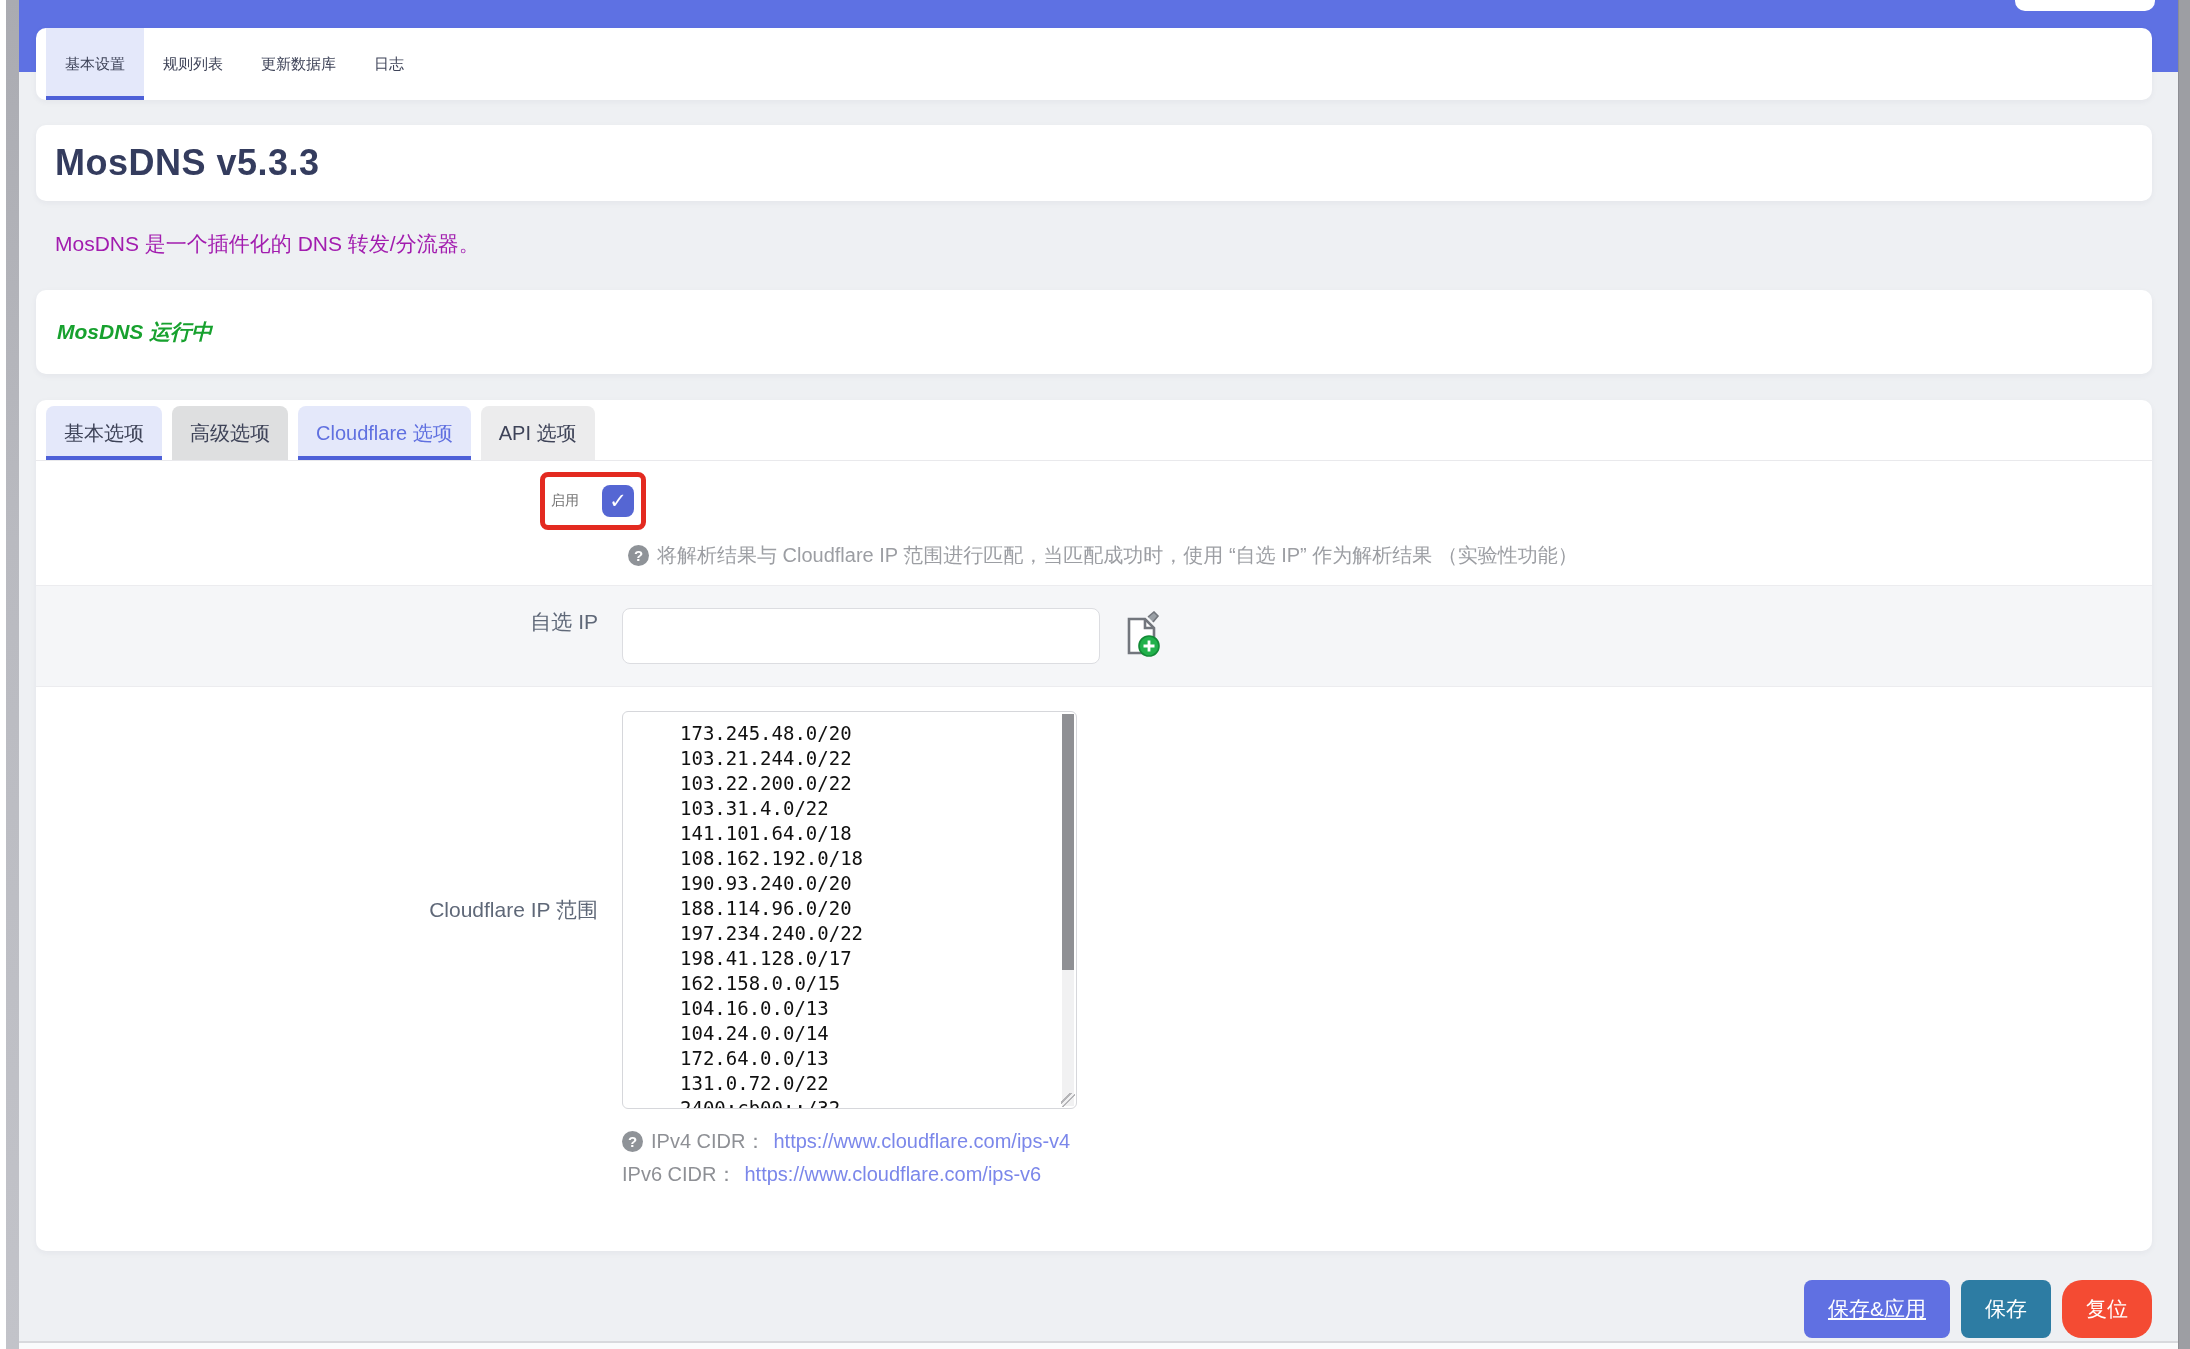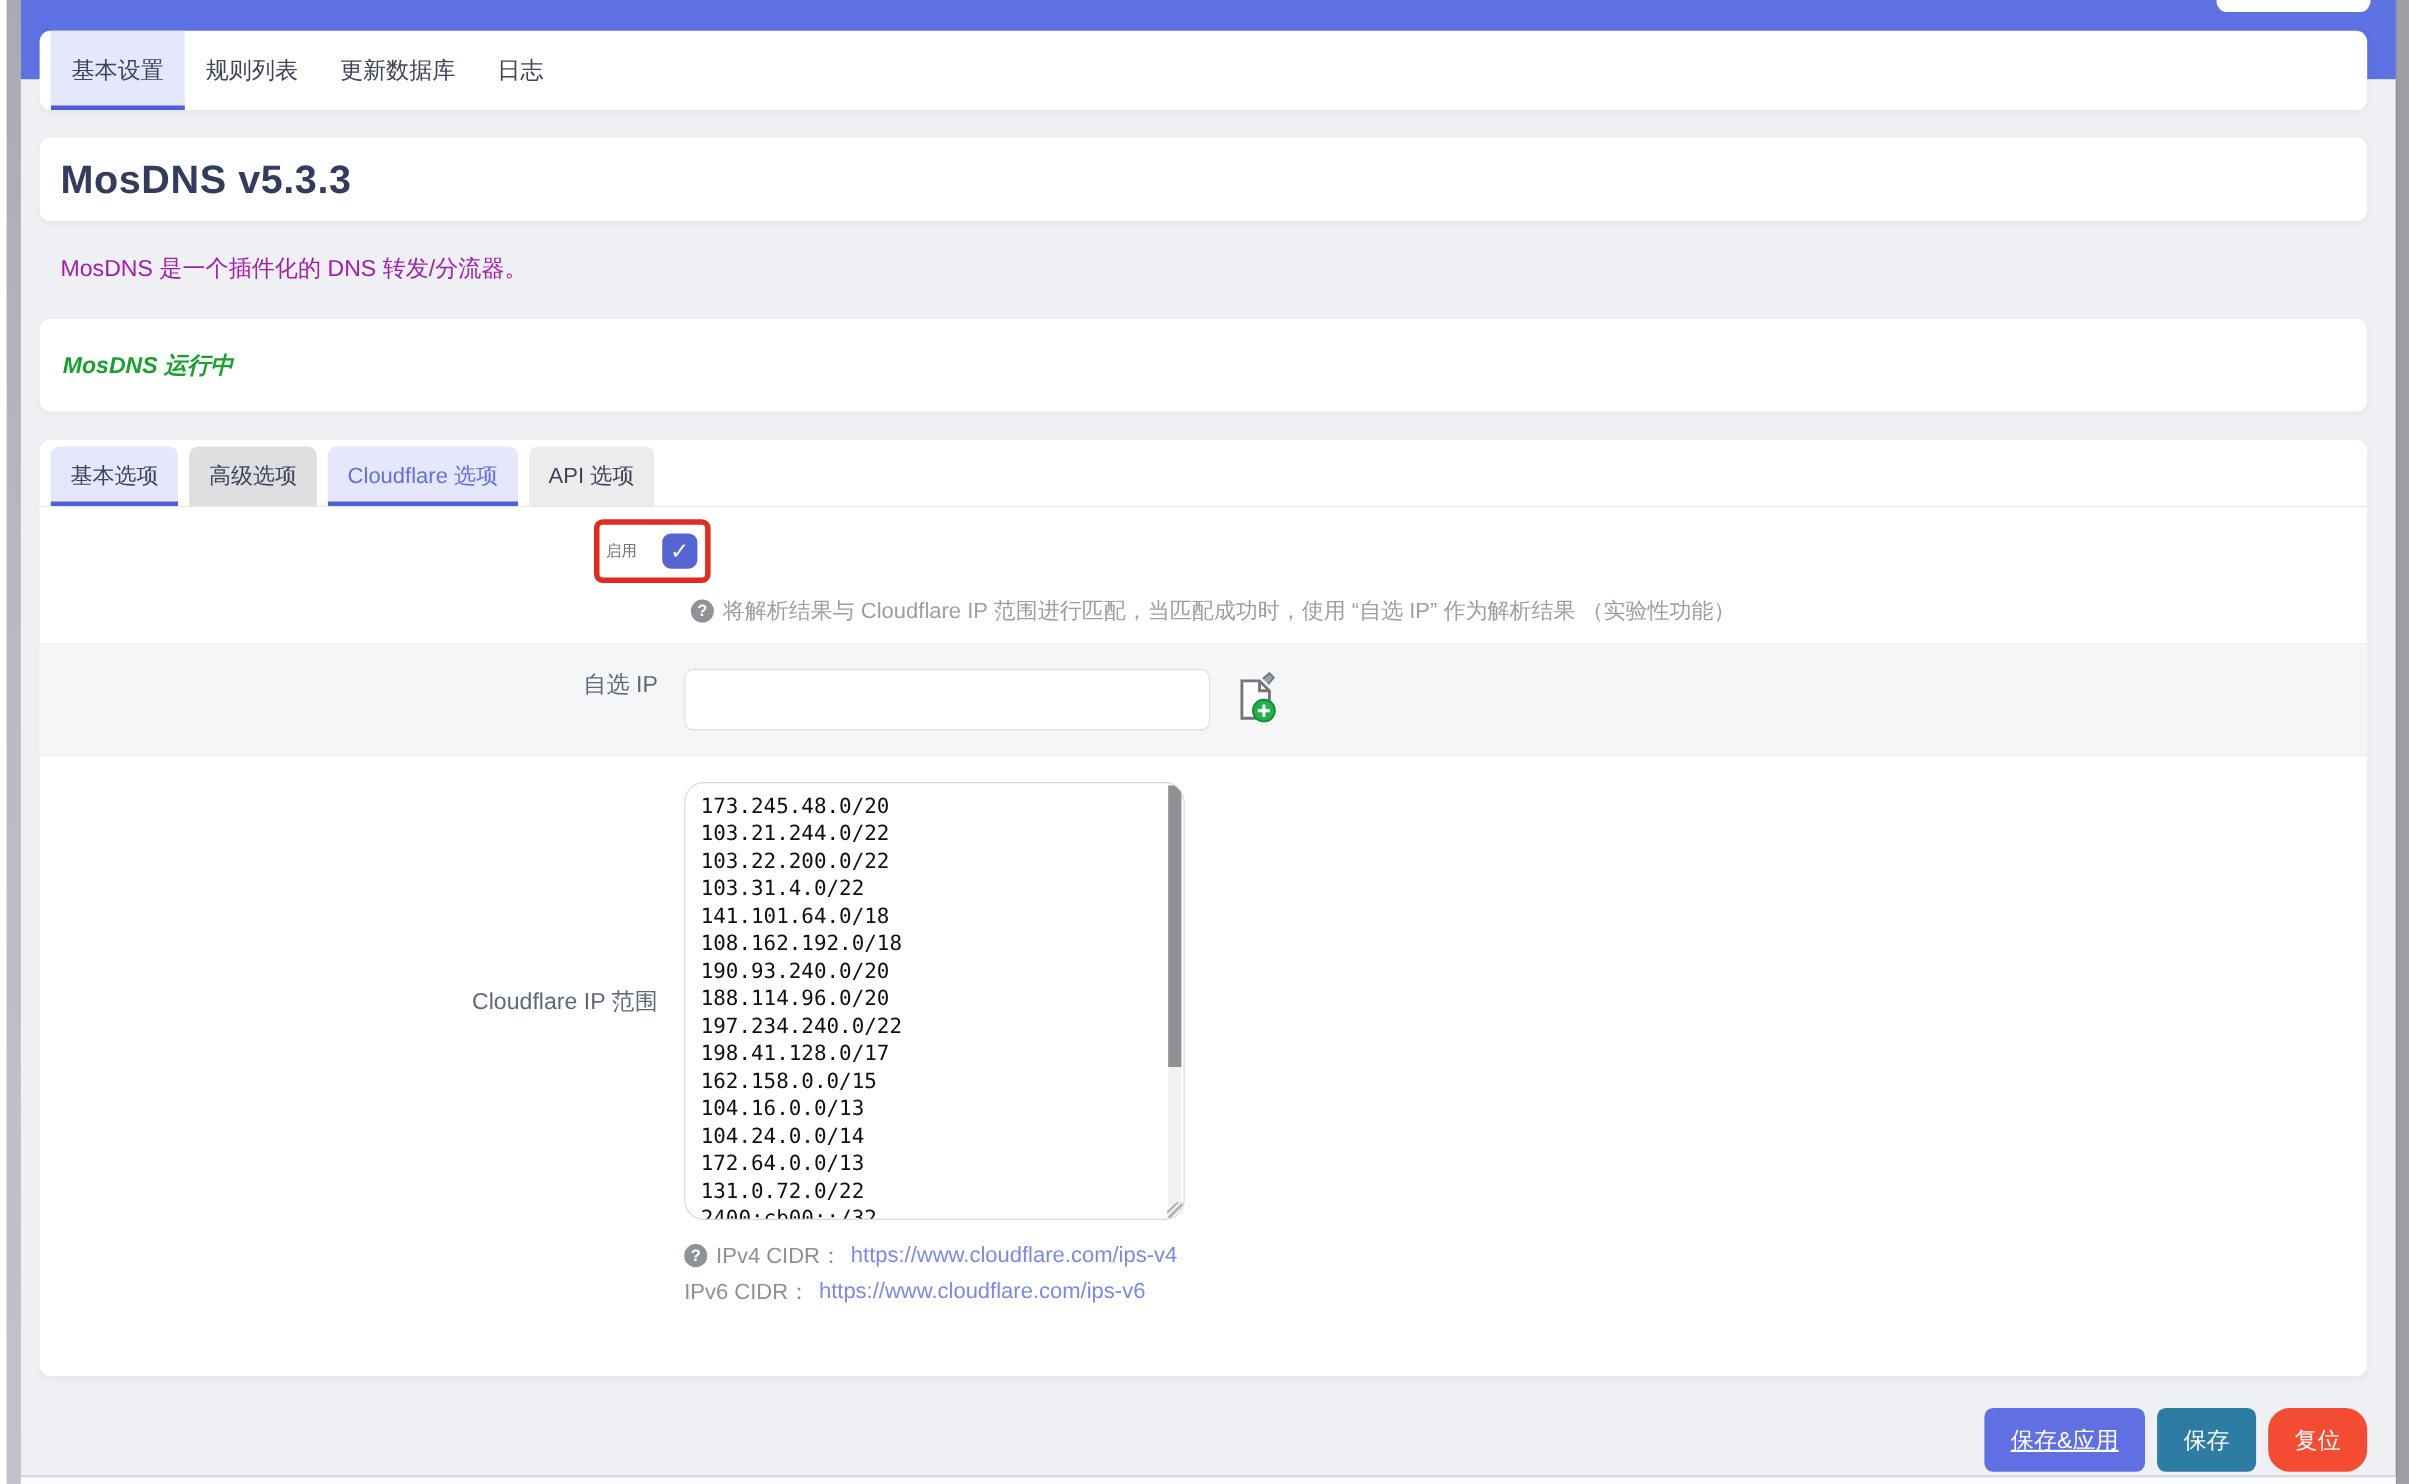--- a/index.html
+++ b/index.html
@@ -17,21 +17,21 @@
   
   .v-scrollbar{position:absolute;right:0;top:0;width:12px;height:100%;background:#9d9ea3;border-left:1px solid #8d8e93;}
   
   .topbar{position:absolute;left:19px;right:12px;top:0;height:72px;background:#5e71e3;}
   .topbar-btn{position:absolute;right:23px;top:0;width:140px;height:11px;background:#ffffff;border-radius:0 0 10px 10px;}
   
   .card{position:absolute;left:36px;right:38px;background:#ffffff;border-radius:10px;
     box-shadow:0 2px 6px rgba(40,45,80,.05);}
   
   .tabs-card{top:28px;height:72px;padding-left:10px;display:flex;align-items:stretch;}
-  .main-tab{display:flex;align-items:center;padding:0 19px;font-size:21px;color:#3e4358;cursor:pointer;}
+  .main-tab{display:flex;align-items:center;padding:0 19px;font-size:15px;color:#3e4358;cursor:pointer;}
   .main-tab.active{background:#e4e8fa;box-shadow:inset 0 -4px 0 #4d60d8;}
   
   .title-card{top:125px;height:76px;display:flex;align-items:center;padding-left:19px;}
   .page-title{font-size:36px;font-weight:bold;color:#343c5e;letter-spacing:.5px;}
   
   .page-desc{position:absolute;left:55px;top:230px;font-size:21px;color:#a21caf;}
   
   .status-card{top:290px;height:84px;display:flex;align-items:center;padding-left:21px;}
   .status-text{font-size:21px;font-weight:bold;font-style:italic;color:#17a12e;}
   
@@ -58,22 +58,22 @@
   .row-ip{background:#f5f6f8;border-top:1px solid #ececef;border-bottom:1px solid #ececef;
     padding:22px 0;align-items:flex-start;}
   .row-ip .control{margin-left:24px;display:flex;align-items:center;}
   .text-input{width:478px;height:56px;border:1px solid #dcdde1;border-radius:8px;background:#ffffff;
     font-size:20px;padding:0 14px;color:#3e4358;outline:none;}
   .addfile-icon{margin-left:22px;cursor:pointer;}
   
   .row-cf{padding:24px 0 0;}
   .row-cf .label{height:398px;display:flex;align-items:center;justify-content:flex-end;}
   .row-cf .control{margin-left:24px;}
-  .textarea{position:relative;width:455px;height:398px;border:1px solid #d6d7db;border-radius:18px;
-    background:#ffffff;overflow:hidden;}
+  .textarea{position:relative;width:455px;height:398px;border:1px solid #d6d7db;border-radius:6px;
+    background:#ffffff;overflow:hidden;padding-left:43px;}
   .textarea pre{font-family:"DejaVu Sans Mono","Liberation Mono",monospace;font-size:19px;
     line-height:25px;color:#101010;padding:9px 20px 4px 14px;white-space:pre;}
   .ta-track{position:absolute;top:2px;right:2px;bottom:2px;width:12px;background:#f1f1f2;}
   .ta-thumb{position:absolute;top:2px;right:2px;width:12px;height:256px;background:#8f9094;cursor:pointer;}
   .ta-grip{position:absolute;right:1px;bottom:1px;width:14px;height:14px;
     background:linear-gradient(135deg,transparent 0 6px,#b5b5b8 6px 8px,transparent 8px 10px,#b5b5b8 10px 12px,transparent 12px);cursor:nwse-resize;}
   .cidr-links{margin-top:16px;font-size:20px;color:#8e9095;}
   .cidr-line{display:flex;align-items:center;gap:8px;height:33px;}
   .cidr-line .lnk{color:#7b87ea;text-decoration:none;cursor:pointer;}
   .cidr-line.second{padding-left:0px;}

